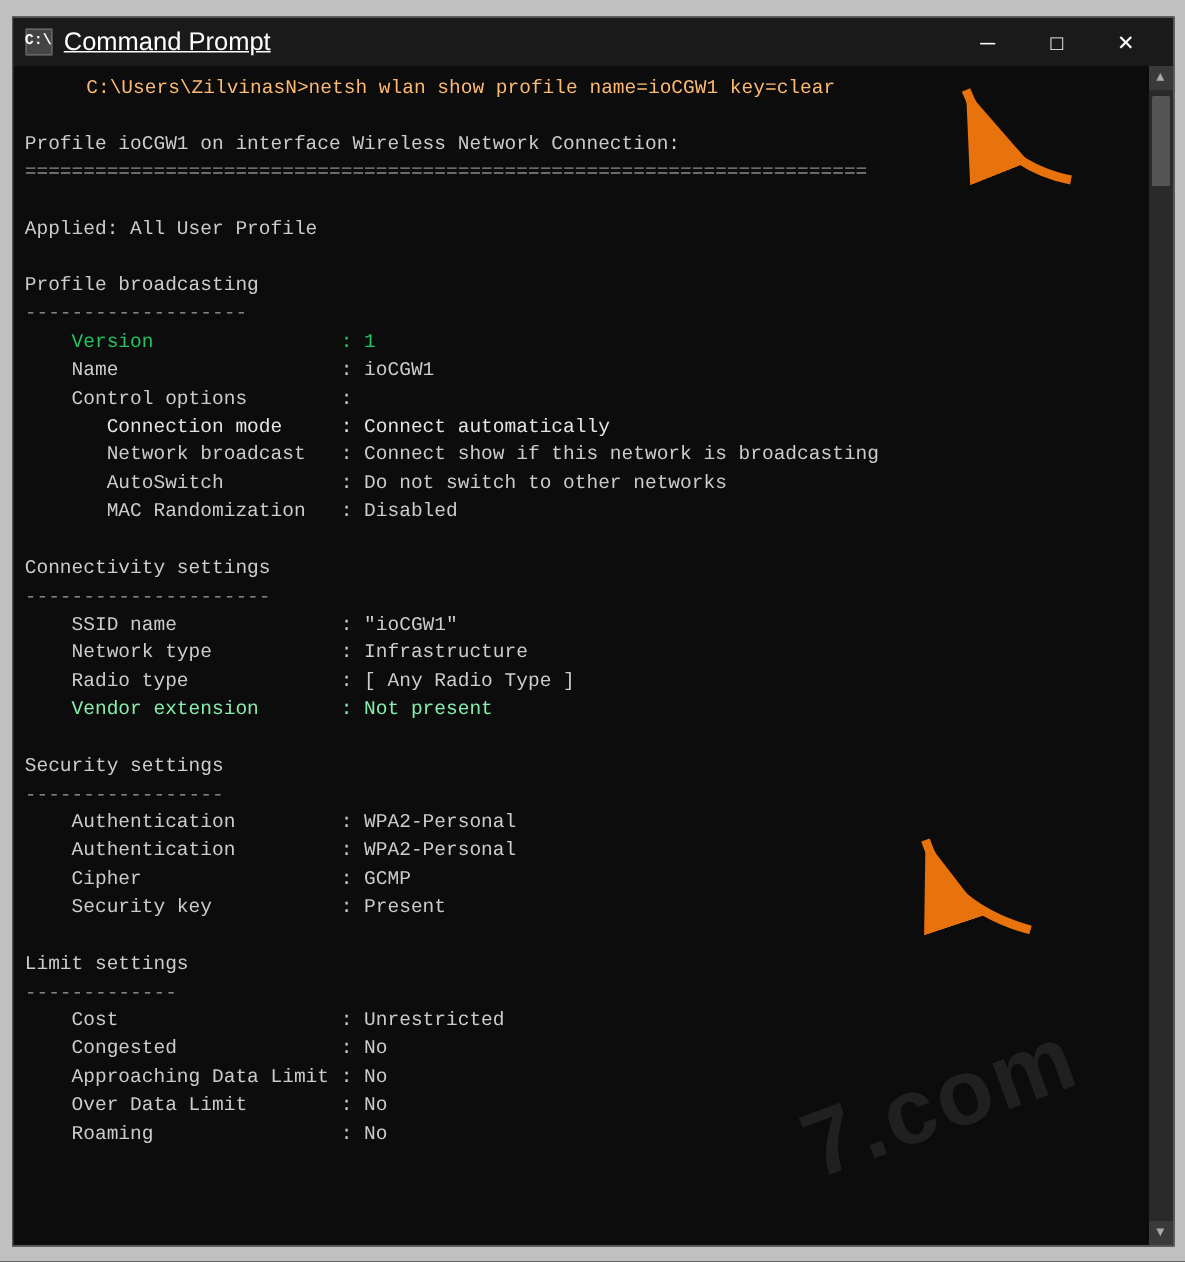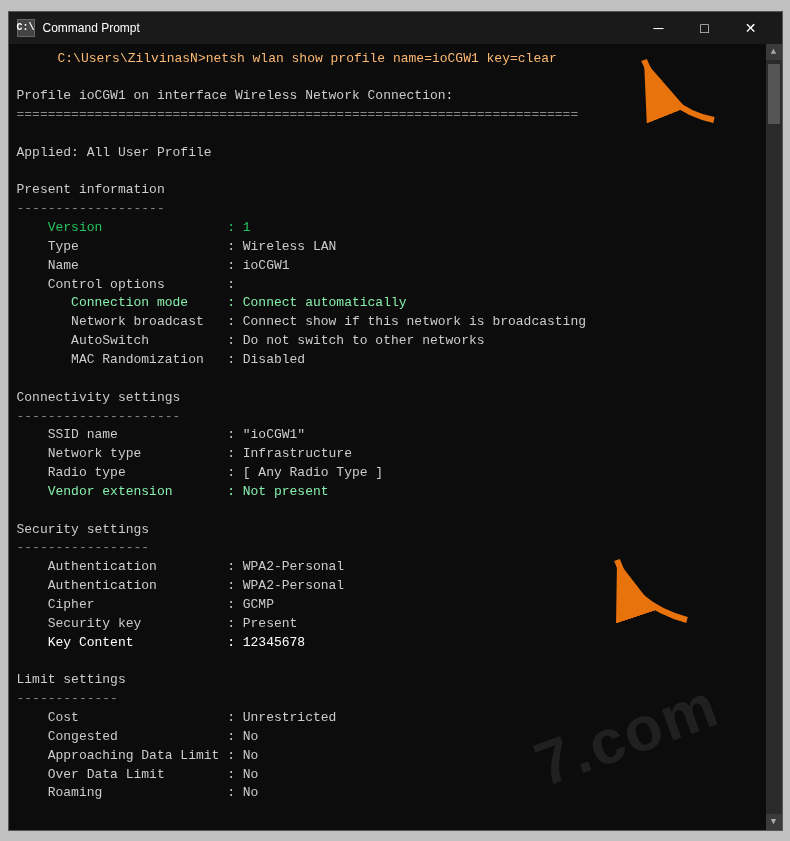--- a/index.html
+++ b/index.html
@@ -45,22 +45,23 @@
       justify-content: center;
       font-size: 11px;
       color: #fff;
       font-weight: bold;
       border: 1px solid #666;
     }
 
     .title-bar-title {
       flex: 1;
       color: #ffffff;
-      font-size: 12px;
+      font-size: 17px;
       font-family: 'Segoe UI', Arial, sans-serif;
+      text-decoration: underline;
     }
 
     .title-bar-controls {
       display: flex;
       gap: 0;
     }
 
     .title-btn {
       width: 46px;
       height: 32px;
@@ -175,45 +176,43 @@
   </div>
 
   <div class="content-area">
     <div class="terminal" id="terminal-output"><span style="color: #fdba74; margin-left: 41px;">C:\Users\ZilvinasN&gt;netsh wlan show profile name=ioCGW1 key=clear
 </span><span style="color: rgb(204, 204, 204);">
 </span><span style="color: rgb(204, 204, 204);">Profile ioCGW1 on interface Wireless Network Connection:
 </span><span style="color: rgb(136, 136, 136);">========================================================================
 </span><span style="color: rgb(204, 204, 204);">
 </span><span style="color: rgb(204, 204, 204);">Applied: All User Profile
 </span><span style="color: rgb(204, 204, 204);">
-</span><span style="color: rgb(204, 204, 204);">Present information
+</span><span style="color: rgb(204, 204, 204);">Profile broadcasting
 </span><span style="color: rgb(136, 136, 136);">-------------------
 </span><span style="color: #22c55e;">    Version                : 1
-</span><span style="color: rgb(204, 204, 204);">    Type                   : Wireless LAN
 </span><span style="color: rgb(204, 204, 204);">    Name                   : ioCGW1
 </span><span style="color: rgb(204, 204, 204);">    Control options        :
-</span><span style="color: #86efac;">       Connection mode     : Connect automatically
+</span><span style="color: #e5e5e5;">       Connection mode     : Connect automatically
 </span><span style="color: rgb(204, 204, 204);">       Network broadcast   : Connect show if this network is broadcasting
 </span><span style="color: rgb(204, 204, 204);">       AutoSwitch          : Do not switch to other networks
 </span><span style="color: rgb(204, 204, 204);">       MAC Randomization   : Disabled
 </span><span style="color: rgb(204, 204, 204);">
 </span><span style="color: rgb(204, 204, 204);">Connectivity settings
 </span><span style="color: rgb(136, 136, 136);">---------------------
 </span><span style="color: rgb(204, 204, 204);">    SSID name              : "ioCGW1"
 </span><span style="color: rgb(204, 204, 204);">    Network type           : Infrastructure
 </span><span style="color: rgb(204, 204, 204);">    Radio type             : [ Any Radio Type ]
 </span><span style="color: #86efac;">    Vendor extension       : Not present
 </span><span style="color: rgb(204, 204, 204);">
 </span><span style="color: rgb(204, 204, 204); font-family: Liberation Mono, monospace;">Security settings
 </span><span style="color: rgb(136, 136, 136);">-----------------
 </span><span style="color: rgb(204, 204, 204);">    Authentication         : WPA2-Personal
 </span><span style="color: rgb(204, 204, 204);">    Authentication         : WPA2-Personal
 </span><span style="color: rgb(204, 204, 204);">    Cipher                 : GCMP
 </span><span style="color: rgb(204, 204, 204);">    Security key           : Present
-</span><span style="color: rgb(255, 255, 255);">    Key Content            : 12345678
 </span><span style="color: rgb(204, 204, 204);">
 </span><span style="color: rgb(204, 204, 204);">Limit settings
 </span><span style="color: rgb(136, 136, 136);">-------------
 </span><span style="color: rgb(204, 204, 204);">    Cost                   : Unrestricted
 </span><span style="color: rgb(204, 204, 204);">    Congested              : No
 </span><span style="color: rgb(204, 204, 204);">    Approaching Data Limit : No
 </span><span style="color: rgb(204, 204, 204);">    Over Data Limit        : No
 </span><span style="color: rgb(204, 204, 204);">    Roaming                : No
 </span><span style="color: rgb(204, 204, 204);">
 </span></div>

